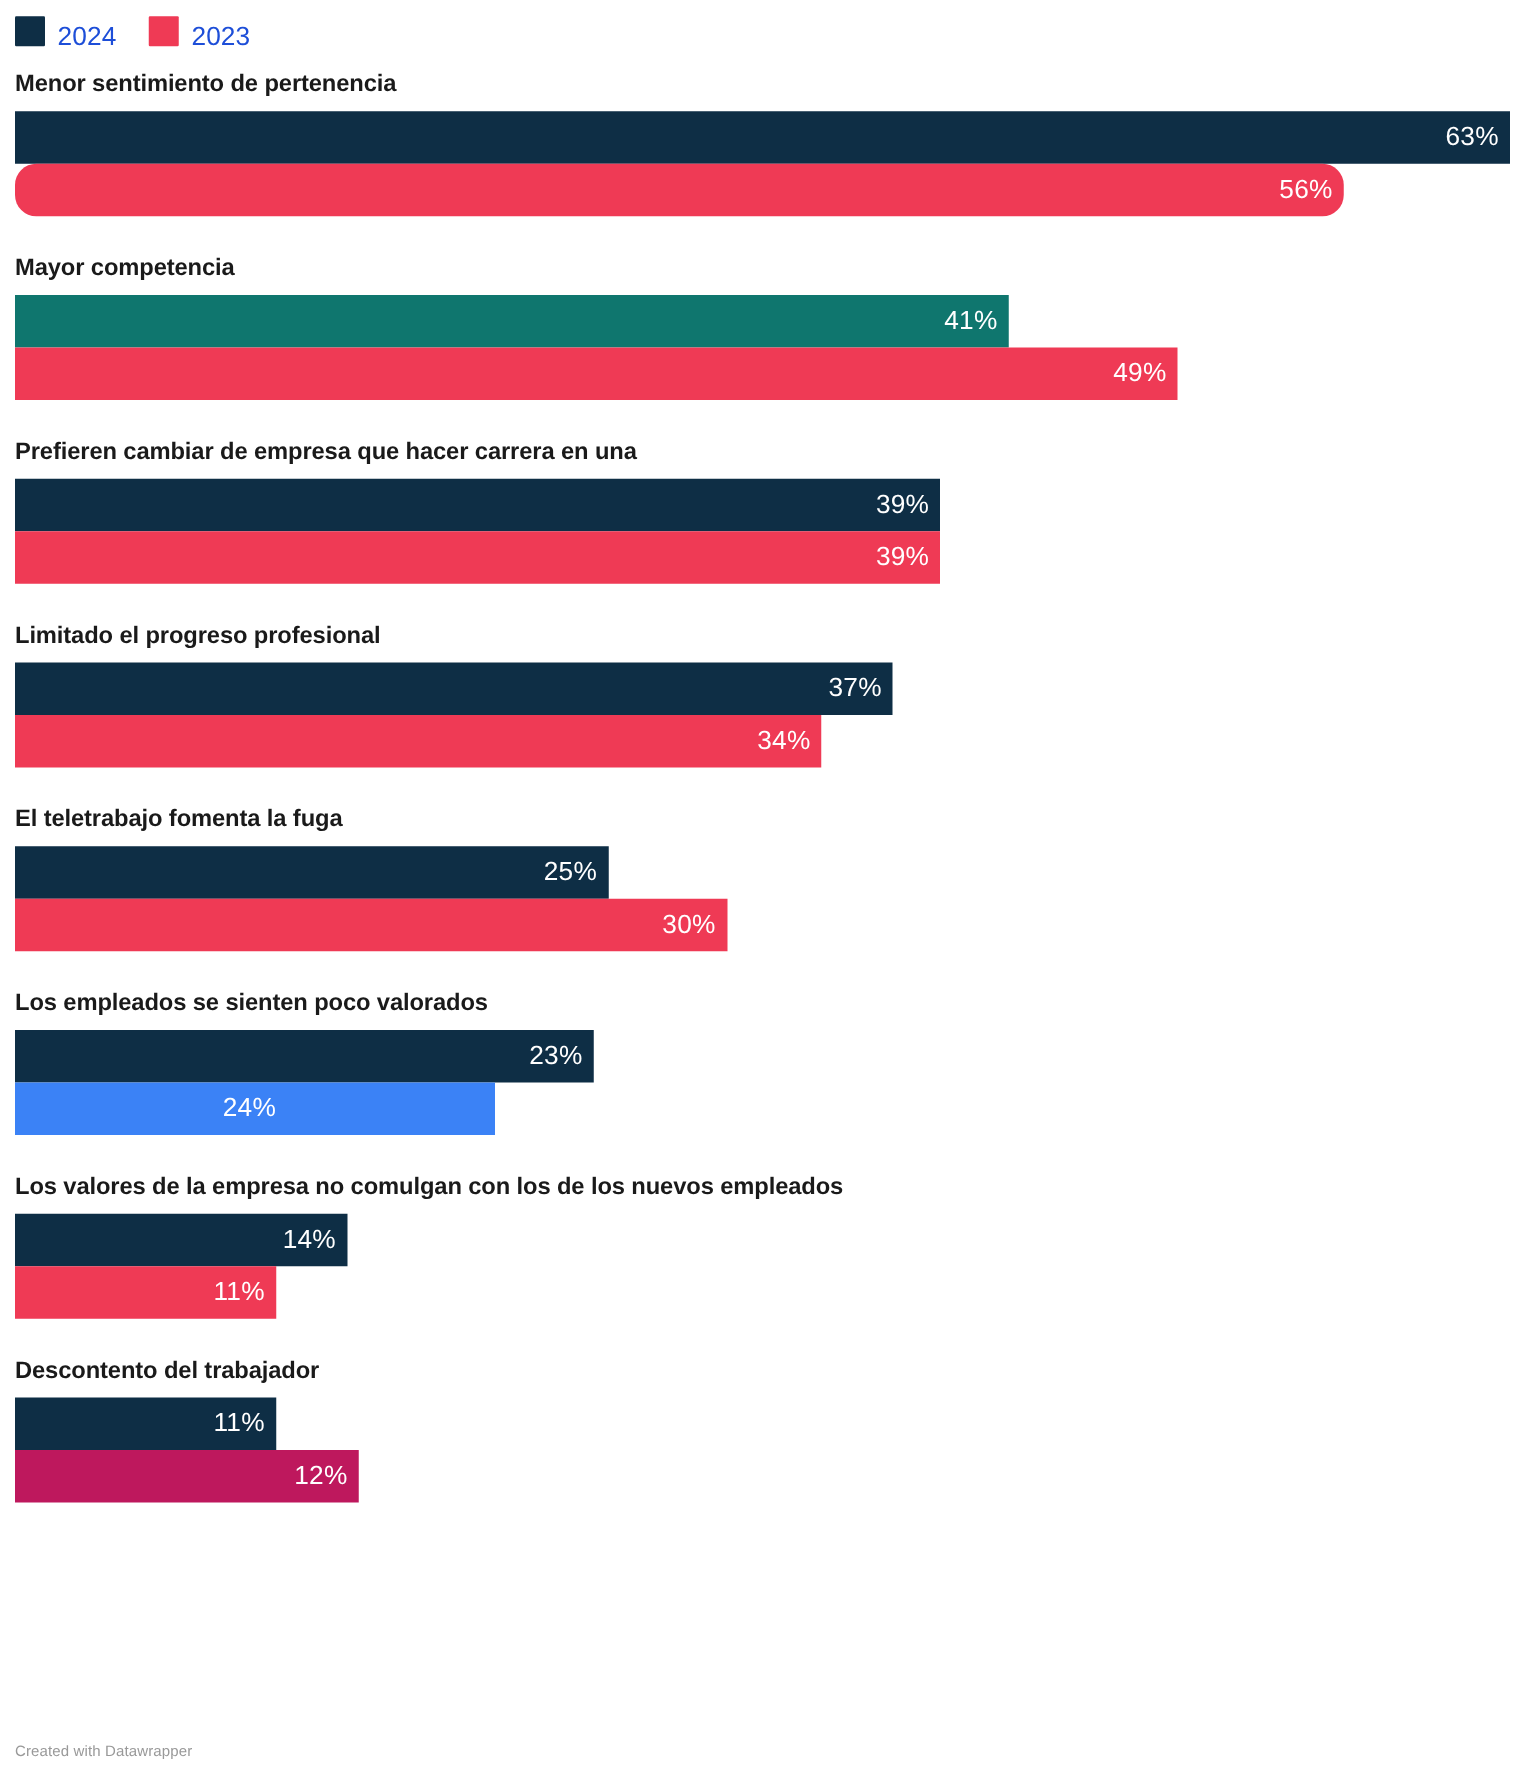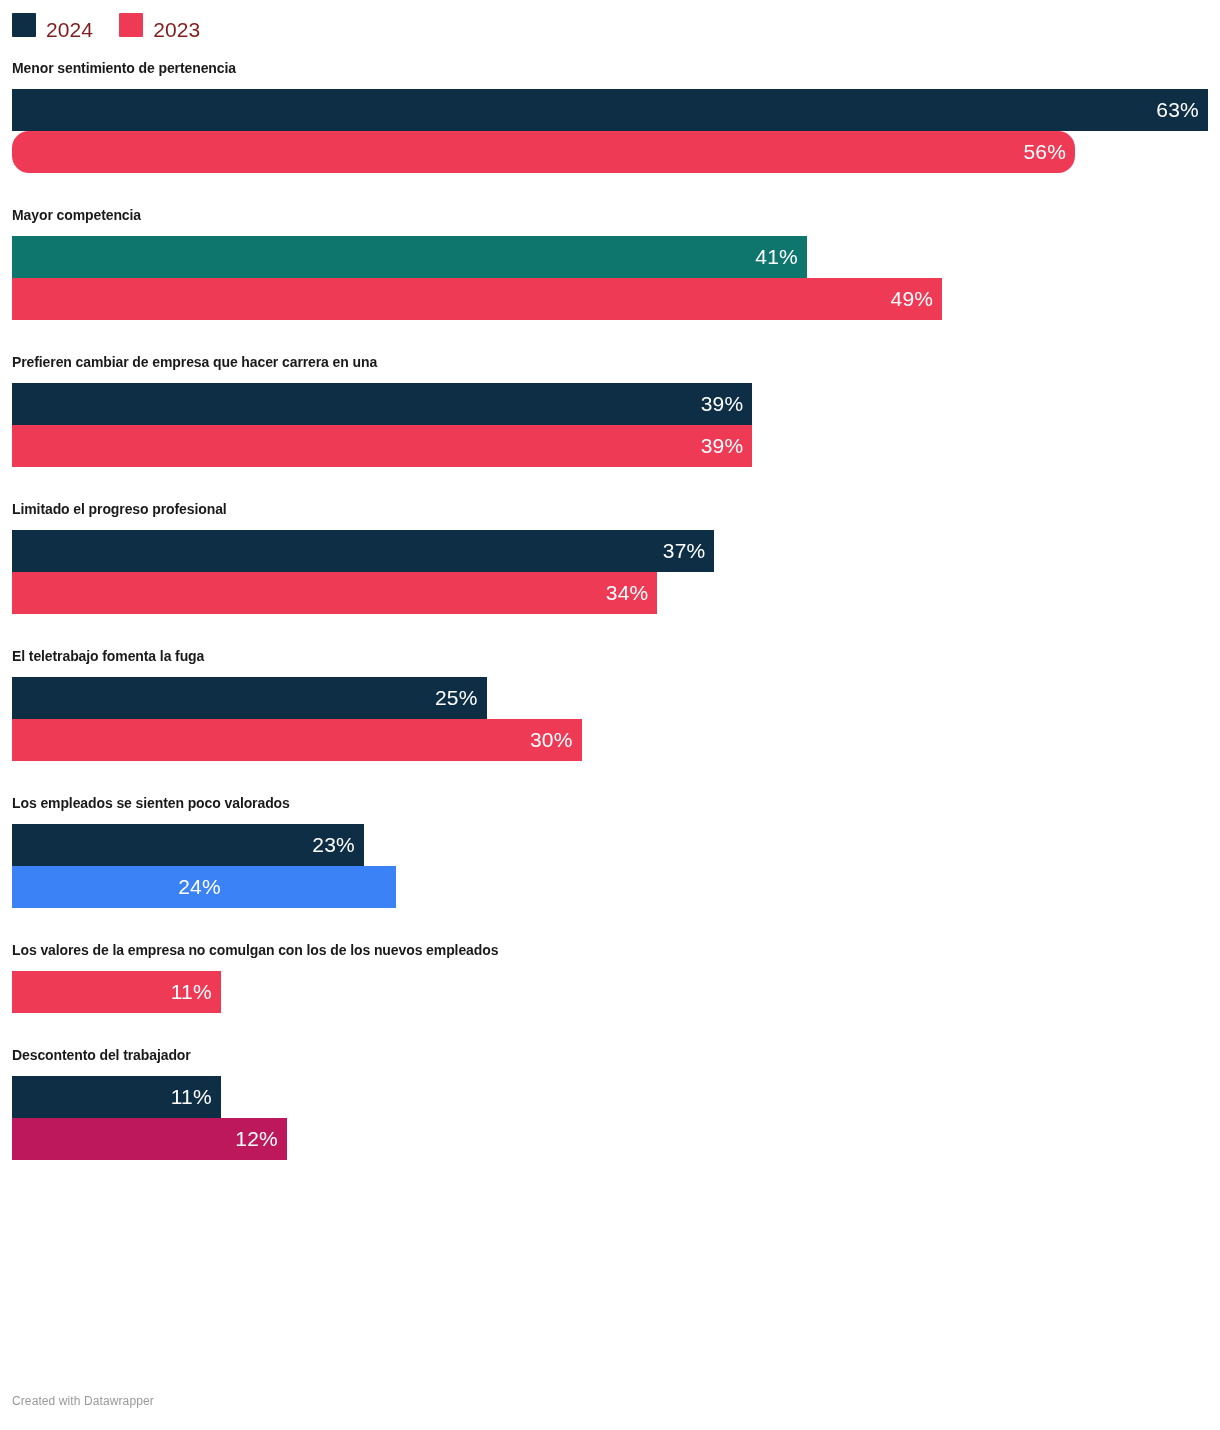--- a/index.html
+++ b/index.html
@@ -39,38 +39,38 @@
   }
   .legend-swatch {
     width: 24px;
     height: 24px;
     flex: 0 0 auto;
     border-radius: 1px;
   }
   .legend-label {
     font-size: 21px;
     line-height: 24px;
-    color: #7f1d1d;
+    color: #1d4ed8;
     letter-spacing: 0.1px;
     margin-top: 10px;
   }
 
   
   .groups {
     position: absolute;
     left: 0;
     top: 56px;
     width: 1220px;
   }
   .group {
     position: relative;
     margin-bottom: 30px;
   }
   .group-label {
-    font-size: 14px;
+    font-size: 19px;
     font-weight: bold;
     color: #1a1a1a;
     line-height: 24px;
     padding-left: 12px;
     margin-bottom: 9px;
     letter-spacing: -0.1px;
     white-space: nowrap;
   }
   .bars {
     position: relative;
@@ -197,35 +197,40 @@
             <div class="bar" style="background: rgb(239, 58, 85); width: 569.524px; left: 12px;">
               <span class="bar-value">30%</span>
             </div>
           </div>
         </div>
       </div>
       <div class="group">
         <div class="group-label">Los empleados se sienten poco valorados</div>
         <div class="bars">
           <div class="bar-row">
-            <div class="bar" style="background: rgb(14, 46, 69); width: 352px; left: 12px; padding-left: 20px;">
+            <div class="bar" style="background: rgb(14, 46, 69); width: 463px; left: 12px; padding-left: 20px;">
               <span class="bar-value">23%</span>
             </div>
           </div>
           <div class="bar-row">
             <div class="bar" style="background: #3b82f6; width: 384px; left: 12px; justify-content: center;">
               <span class="bar-value">24%</span>
             </div>
           </div>
         </div>
       </div>
       <div class="group">
         <div class="group-label">Los valores de la empresa no comulgan con los de los nuevos empleados</div>
         <div class="bars">
           <div class="bar-row">
+            <div class="bar" style="background: rgb(14, 46, 69); width: 265.778px; left: 12px;">
+              <span class="bar-value">14%</span>
+            </div>
+          </div>
+          <div class="bar-row">
             <div class="bar" style="background: rgb(239, 58, 85); width: 208.825px; left: 12px;">
               <span class="bar-value">11%</span>
             </div>
           </div>
         </div>
       </div>
       <div class="group">
         <div class="group-label">Descontento del trabajador</div>
         <div class="bars">
           <div class="bar-row">

